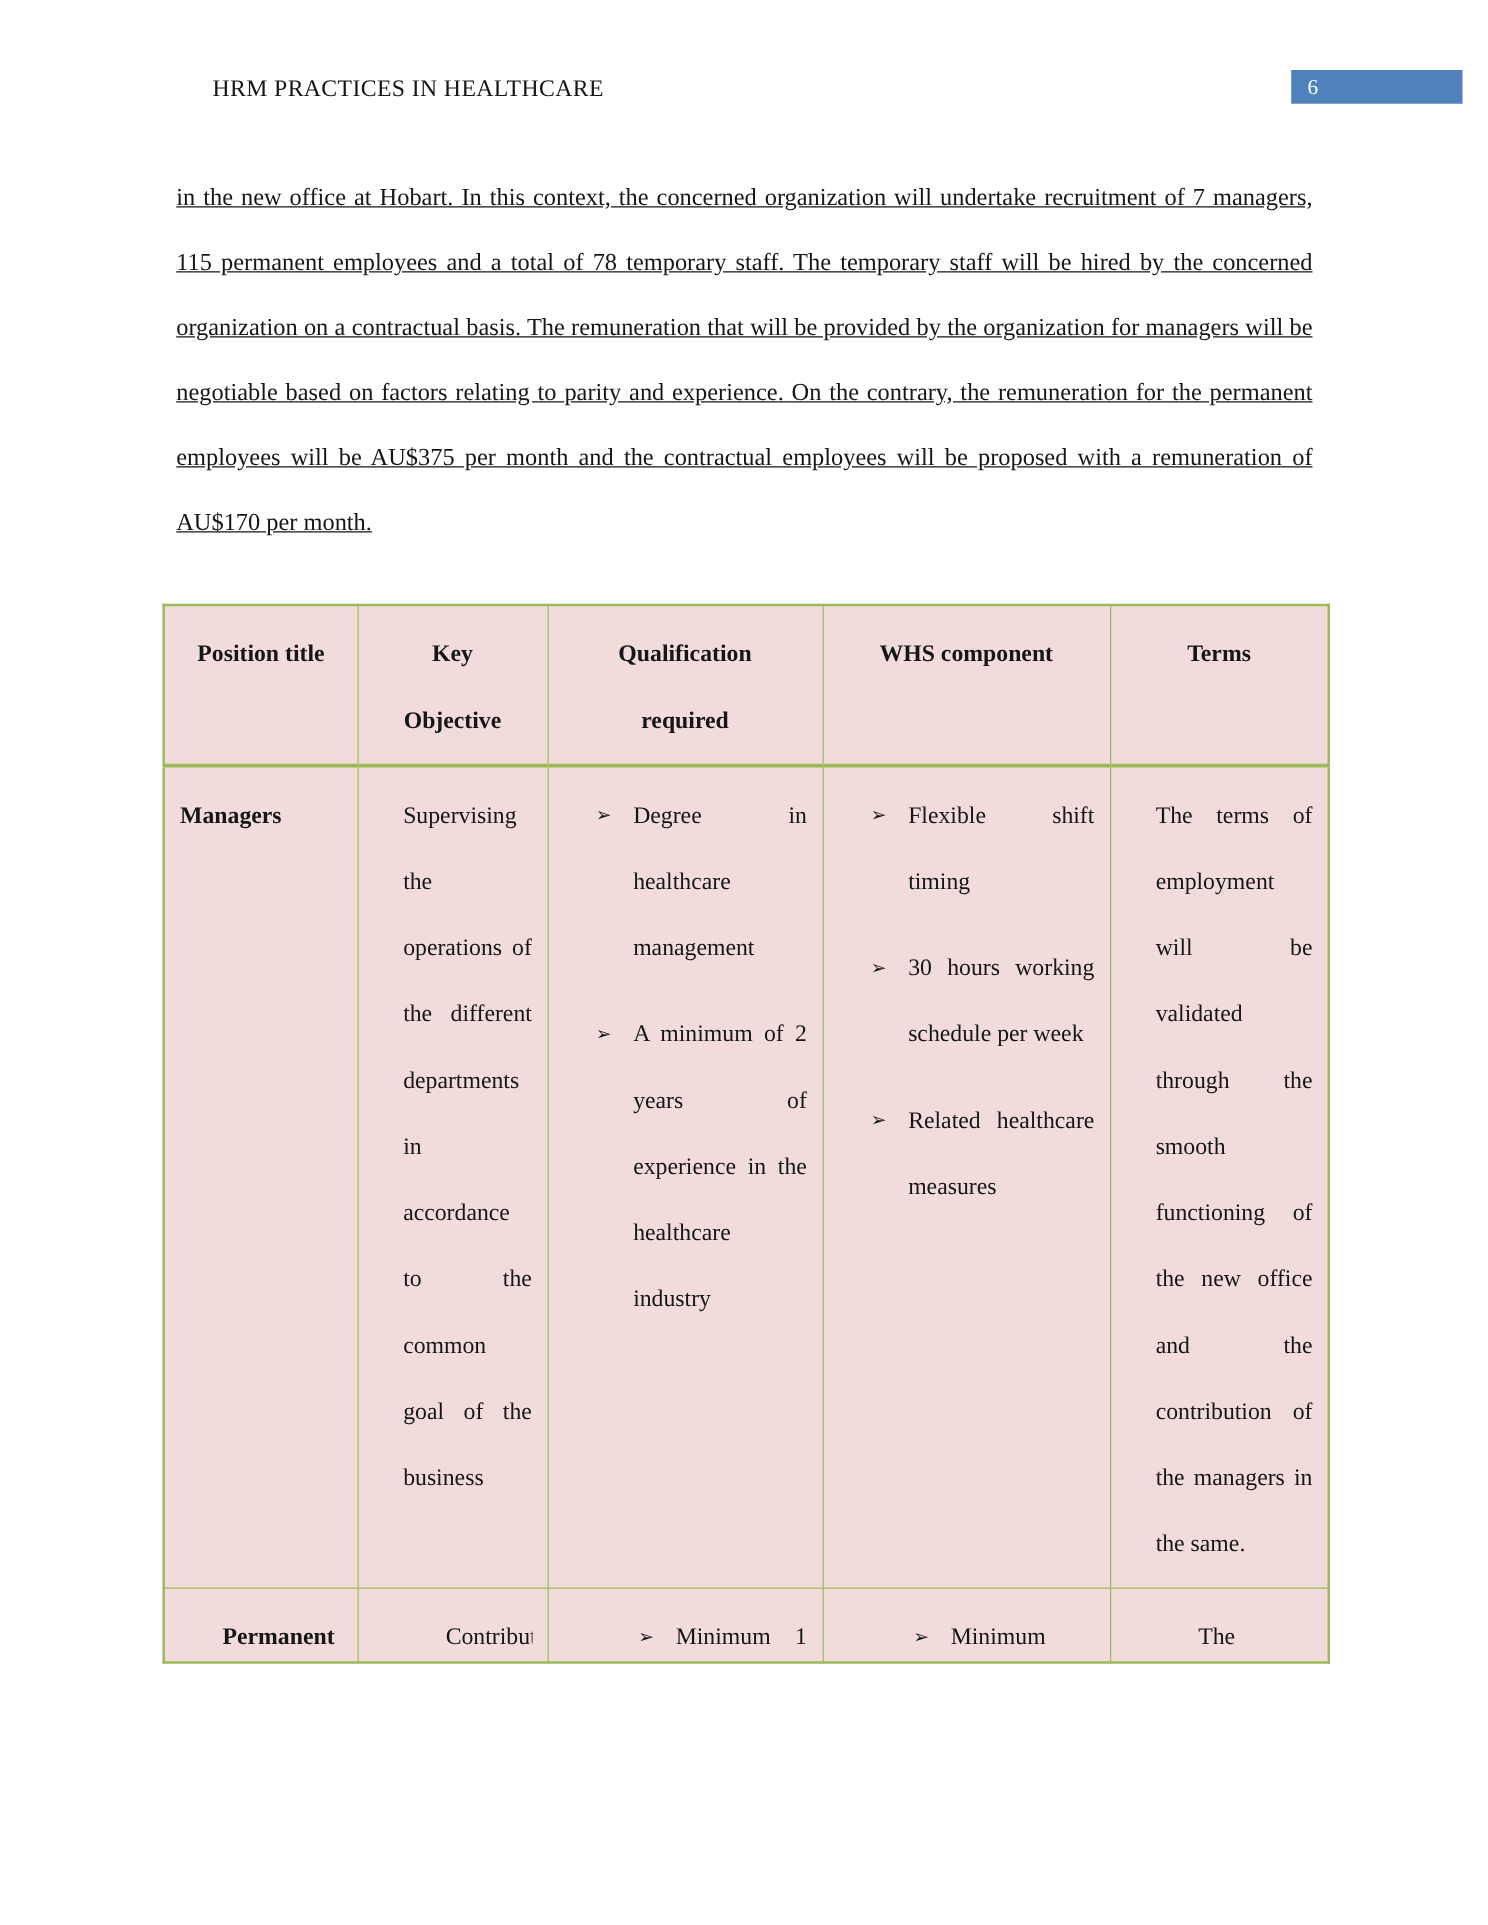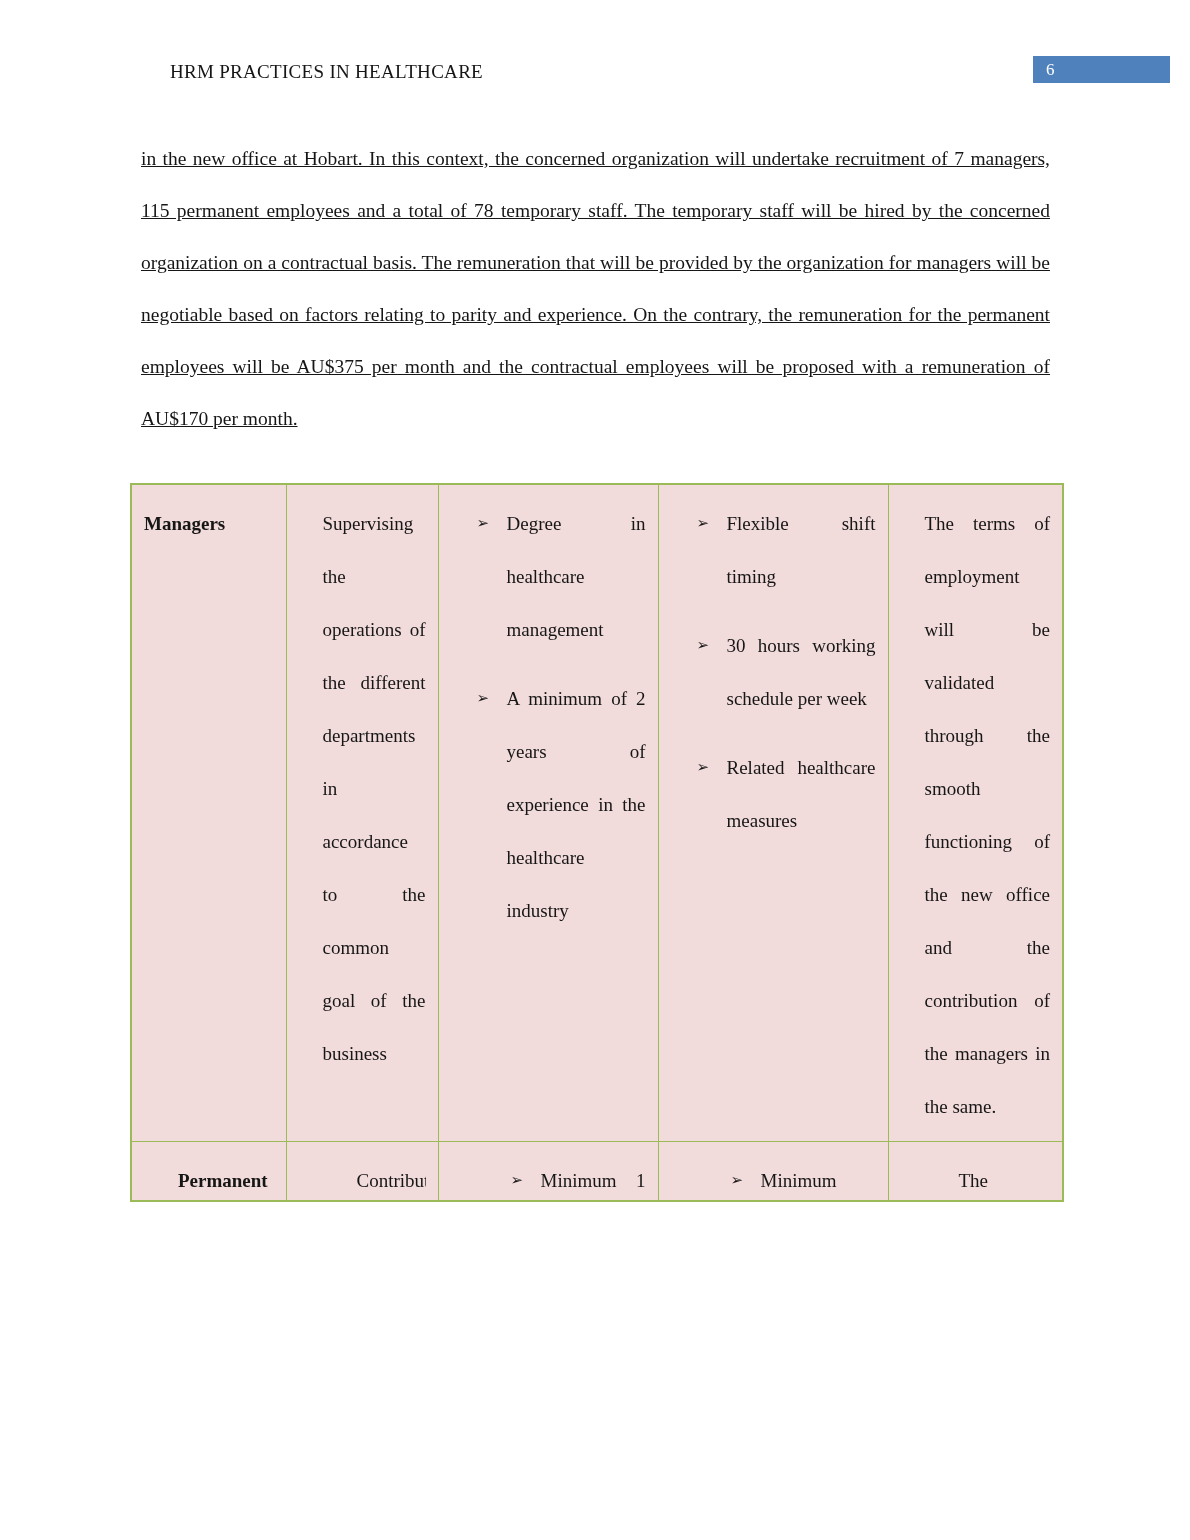--- a/index.html
+++ b/index.html
@@ -87,20 +87,39 @@
 
 <table class="hrm-table">
   <colgroup>
     <col style="width:155px">
       <col style="width:152px">
       <col style="width:220px">
     <col style="width:230px">
       <col style="width:175px">
   </colgroup>
   <tbody>
+      <tr class="header-row">
+    <th>
+      <div>Position title</div>
+    </th>
+    <th>
+      <div>Key</div>
+      <div>Objective</div>
+    </th>
+    <th>
+      <div>Qualification</div>
+      <div>required</div>
+    </th>
+    <th>
+      <div>WHS component</div>
+    </th>
+    <th>
+      <div>Terms</div>
+    </th>
+  </tr>
 
   <tr>
     <td>
       <div class="bold">Managers</div>
     </td>
     <td>
       <div class="justify">Supervising the operations of the different departments in accordance to the common goal of the business</div>
     </td>
     <td>
       <div class="bullet-item">

